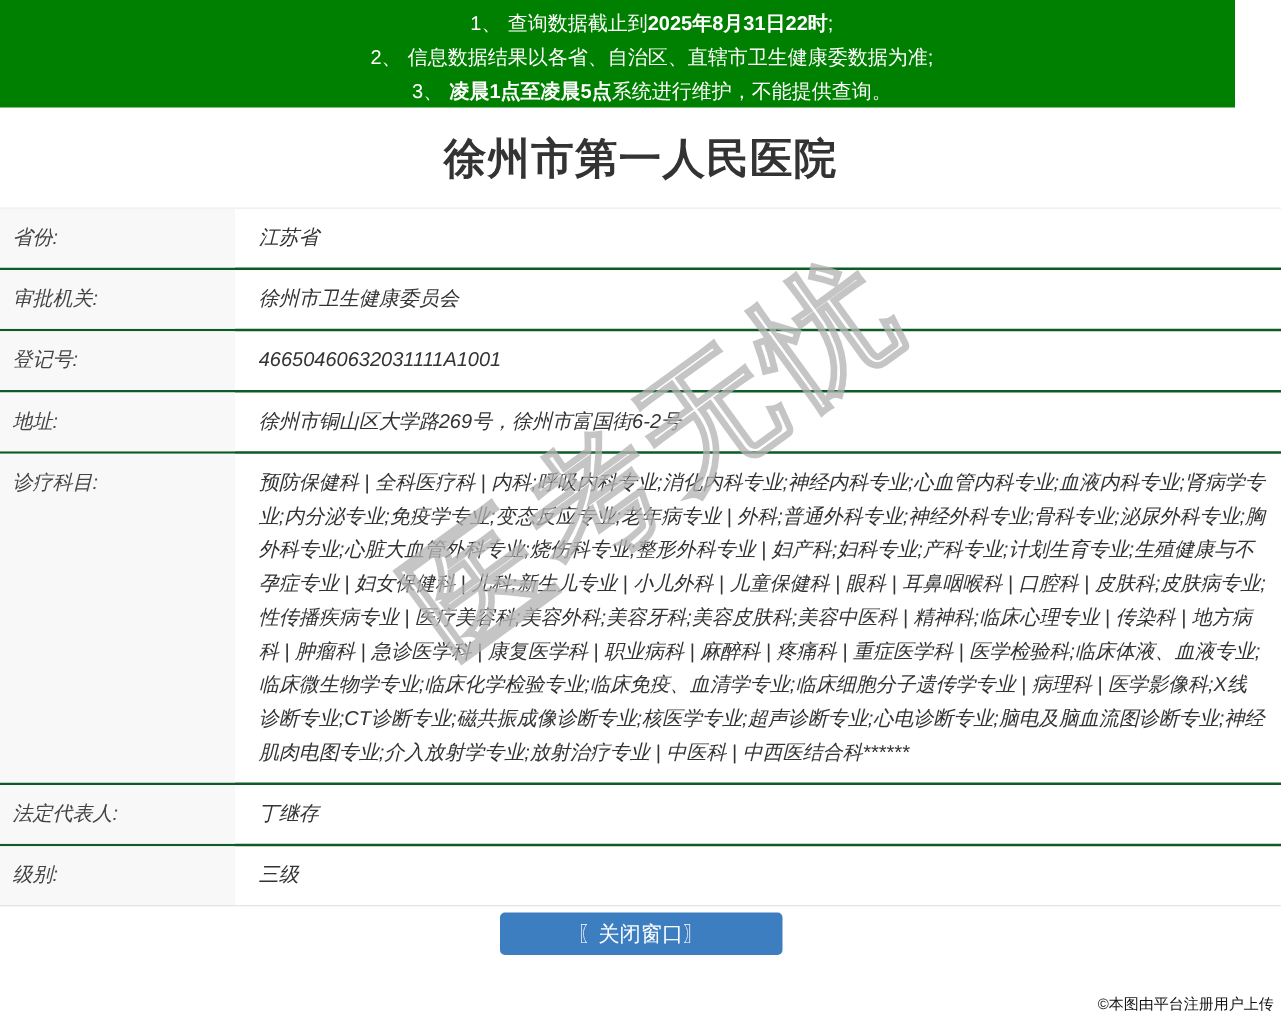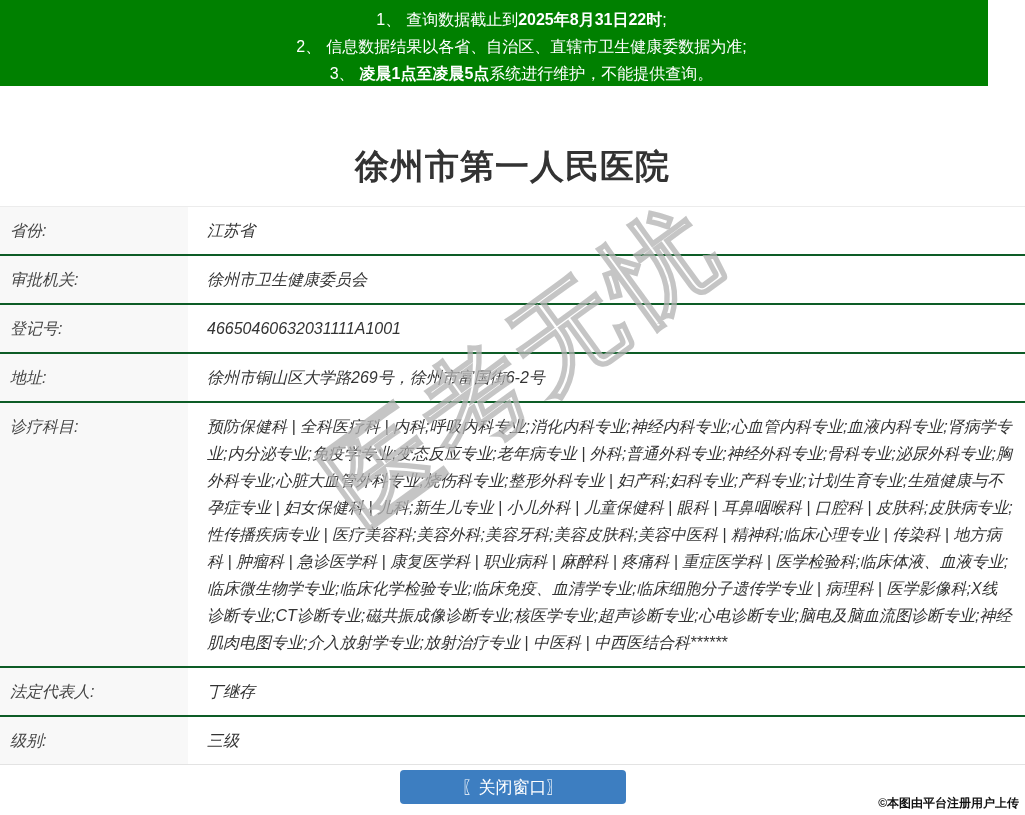--- a/index.html
+++ b/index.html
@@ -18,21 +18,21 @@
   }
   .banner ol { list-style: none; text-align: center; }
   .banner li {
     color: #fff; font-size: 16px; line-height: 27px;
     white-space: nowrap;
   }
   .banner li .num { margin-right: 5px; }
   .banner li b { font-weight: bold; }
   
   .page-title {
-    margin-top: 58px;
+    margin-top: 18px;
     text-align: center;
     font-size: 34px; font-weight: bold; color: #333;
     letter-spacing: 1px;
   }
   
   .info-table {
     margin-top: 16px;
     width: 1025px;
     border-top: 1px solid #ececec;
     border-bottom: 1px solid #e3e3e3;
@@ -70,21 +70,21 @@
     width: 226px; height: 34px;
     background: #3d7ec1; color: #fff;
     border: none; border-radius: 4px;
     font-size: 17px;
     font-family: "Liberation Sans", "DejaVu Sans", sans-serif;
     cursor: pointer;
   }
   
   .credit {
     position: absolute; right: 6px; bottom: 3px;
-    font-size: 12px; font-weight: bold; color: #111;
+    font-size: 12px; font-weight: normal; color: #111;
     text-shadow: -1px -1px 0 #fff, 1px -1px 0 #fff, -1px 1px 0 #fff, 1px 1px 0 #fff,
                  0 -1px 0 #fff, 0 1px 0 #fff, -1px 0 0 #fff, 1px 0 0 #fff;
     margin-top: 36px;
   }
 </style>
 </head>
 <body>
 
 <div class="banner">
   <ol>

